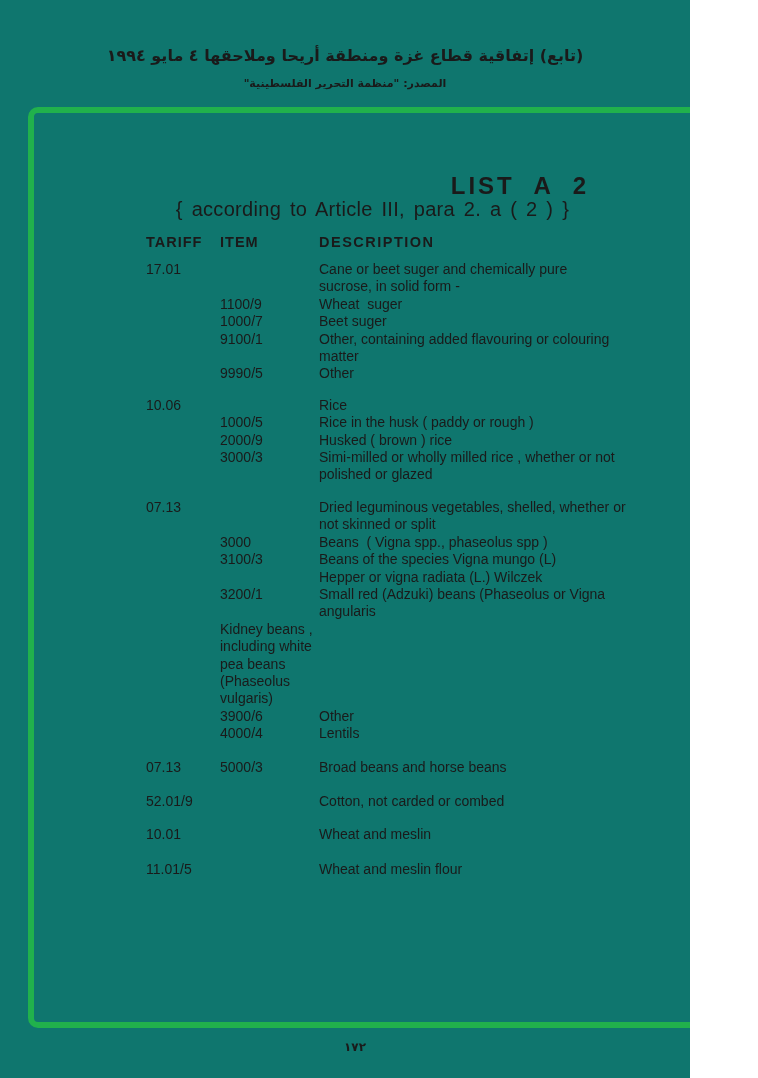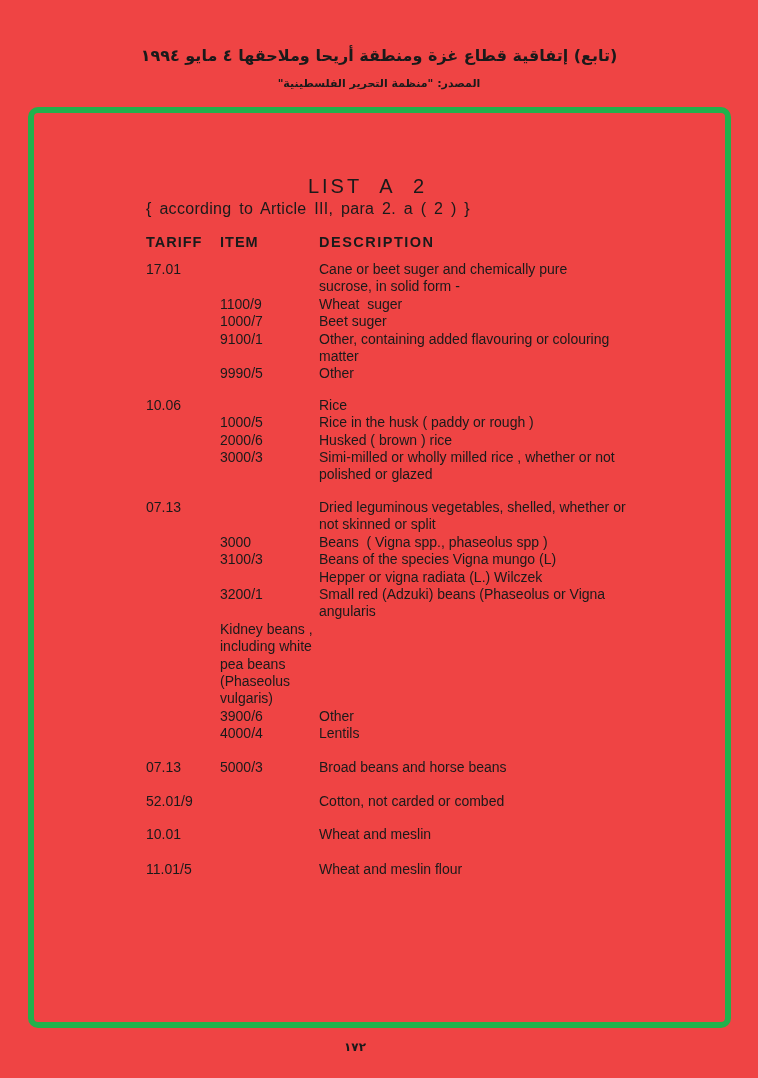--- a/index.html
+++ b/index.html
@@ -2,23 +2,23 @@
 <html><head>
 <meta charset="utf-8">
 <style>
   html, body {
     margin: 0;
     padding: 0;
     background: #ffffff;
   }
   .page {
     position: relative;
-    width: 758px;
+    width: 690px;
     height: 1078px;
-    background: #ef4444;
+    background: #0f766e;
     font-family: "Liberation Sans", sans-serif;
     color: #1a1a1a;
     overflow: hidden;
   }
   .arabic {
     font-family: "DejaVu Sans", sans-serif;
     direction: rtl;
   }
   .arabic-title {
     position: absolute;
@@ -50,30 +50,31 @@
     border-radius: 10px;
     background: transparent;
   }
   .content {
     position: absolute;
     left: 146px;
     top: 174px;
     width: 503px;
   }
   .doc-title {
-    text-align: center;
-    font-size: 20px;
-    font-weight: normal;
+    text-align: right;
+    font-size: 24px;
+    font-weight: bold;
     letter-spacing: 3px;
     word-spacing: 10px;
     line-height: 24px;
     padding-right: 60px; 
   }
   .doc-subtitle {
-    font-size: 16px;
+    text-align: center;
+    font-size: 20px;
     line-height: 22px;
     word-spacing: 3px;
     letter-spacing: 0.3px;
     padding-right: 50px;
   }
   .table-header {
     display: grid;
     grid-template-columns: 74px 99px 330px;
     margin-top: 13px;
     font-weight: bold;
@@ -163,21 +164,21 @@
         <div class="cell item"></div>
         <div class="cell desc">Rice</div>
       </div>
       <div class="row">
         <div class="cell tariff"></div>
         <div class="cell item">1000/5</div>
         <div class="cell desc">Rice in the husk ( paddy or rough )</div>
       </div>
       <div class="row">
         <div class="cell tariff"></div>
-        <div class="cell item">2000/6</div>
+        <div class="cell item">2000/9</div>
         <div class="cell desc">Husked ( brown ) rice</div>
       </div>
       <div class="row">
         <div class="cell tariff"></div>
         <div class="cell item">3000/3</div>
         <div class="cell desc">Simi-milled or wholly milled rice , whether or not
 polished or glazed</div>
       </div>
     </div>
 

